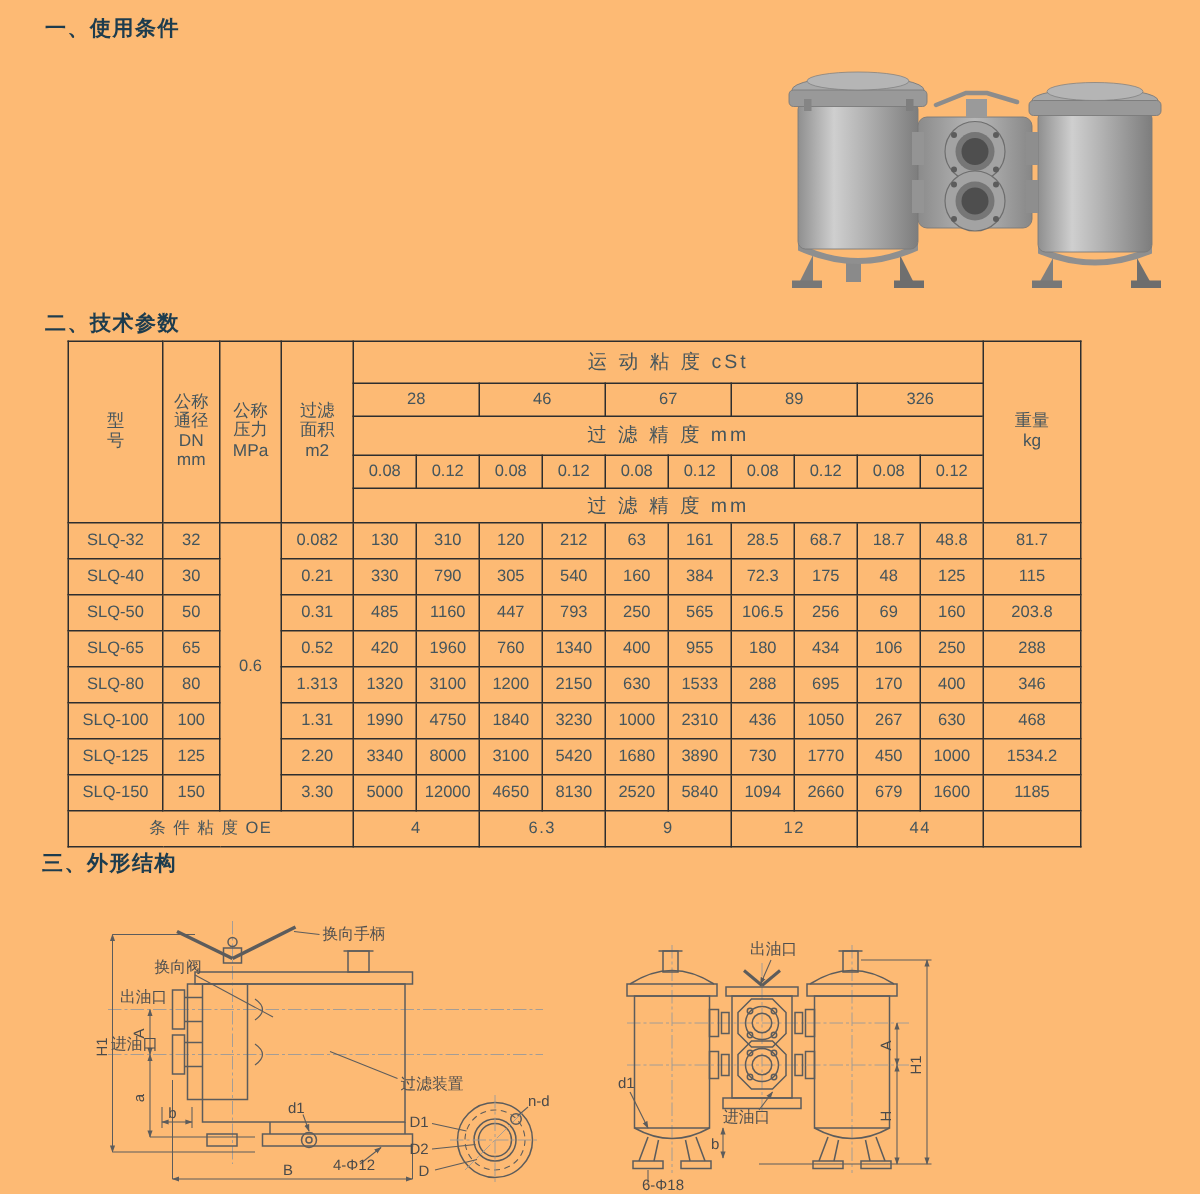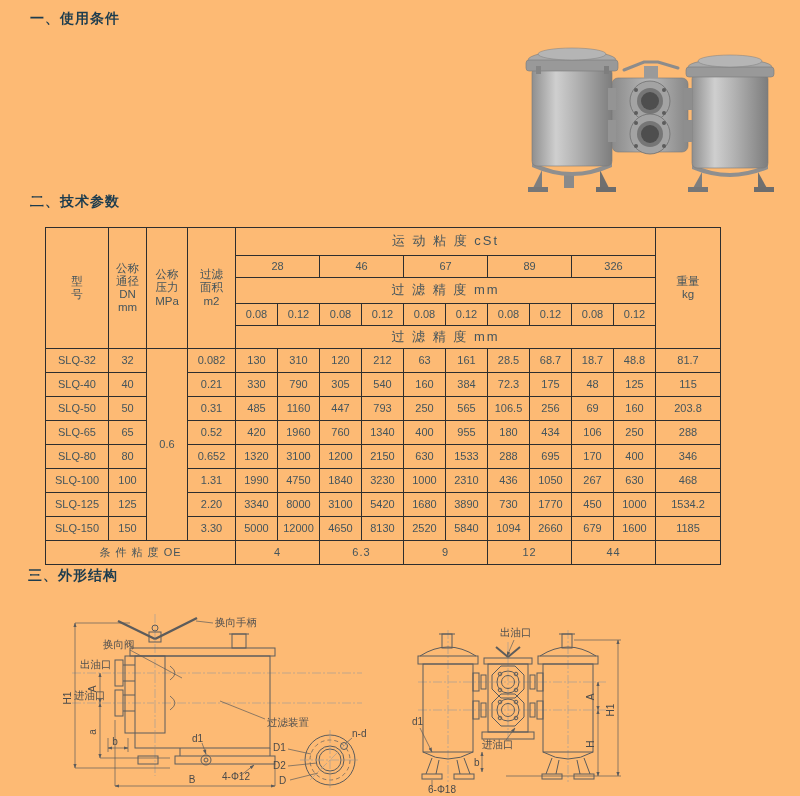--- a/index.html
+++ b/index.html
@@ -1,20 +1,20 @@
 <!DOCTYPE html>
 <html><head>
 <meta charset="utf-8">
 <style>
   html,body{margin:0;padding:0;background:#ffffff;}
   .page{position:relative;width:800px;height:796px;background:#fdba74;overflow:hidden;
         font-family:"Liberation Sans","DejaVu Sans",sans-serif;padding-left:12px;}
   .heading{position:absolute;font-size:14px;font-weight:bold;color:#1d3c4e;letter-spacing:1px;}
   #h1{left:30px;top:10px;}
-  #h2{left:30px;top:193px;}
+  #h2{left:30px;top:207px;}
   #h3{left:28px;top:567px;}
   .para{position:absolute;left:30px;top:62px;width:482px;font-size:13.5px;line-height:21px;
         color:#3e6e8e;text-align:justify;text-indent:2em;}
   .photo{position:absolute;left:512px;top:22px;}
   table.spec{position:absolute;left:45px;top:227px;border-collapse:collapse;table-layout:fixed;
              font-size:11px;color:#45555c;}
   table.spec td{border:1px solid #2e2e2e;text-align:center;vertical-align:middle;padding:0;
                 line-height:1.15;overflow:hidden;}
   td.multi{white-space:pre-line;font-size:11.5px;}
   td.wide{letter-spacing:2px;font-size:13px;margin-top:48px;}
@@ -182,21 +182,21 @@
           <td>63</td>
           <td>161</td>
           <td>28.5</td>
           <td>68.7</td>
           <td>18.7</td>
           <td>48.8</td>
           <td>81.7</td>
         </tr>
         <tr>
           <td>SLQ-40</td>
-          <td>40</td>
+          <td>30</td>
           <td>0.21</td>
           <td>330</td>
           <td>790</td>
           <td>305</td>
           <td>540</td>
           <td>160</td>
           <td>384</td>
           <td>72.3</td>
           <td>175</td>
           <td>48</td>
@@ -231,21 +231,21 @@
           <td>955</td>
           <td>180</td>
           <td>434</td>
           <td>106</td>
           <td>250</td>
           <td>288</td>
         </tr>
         <tr>
           <td>SLQ-80</td>
           <td>80</td>
-          <td>0.652</td>
+          <td>1.313</td>
           <td>1320</td>
           <td>3100</td>
           <td>1200</td>
           <td>2150</td>
           <td>630</td>
           <td>1533</td>
           <td>288</td>
           <td>695</td>
           <td>170</td>
           <td>400</td>

